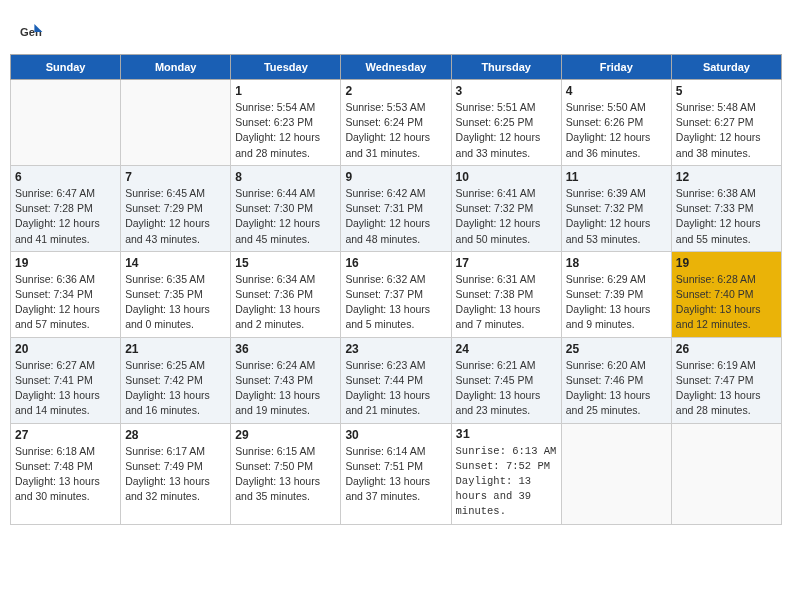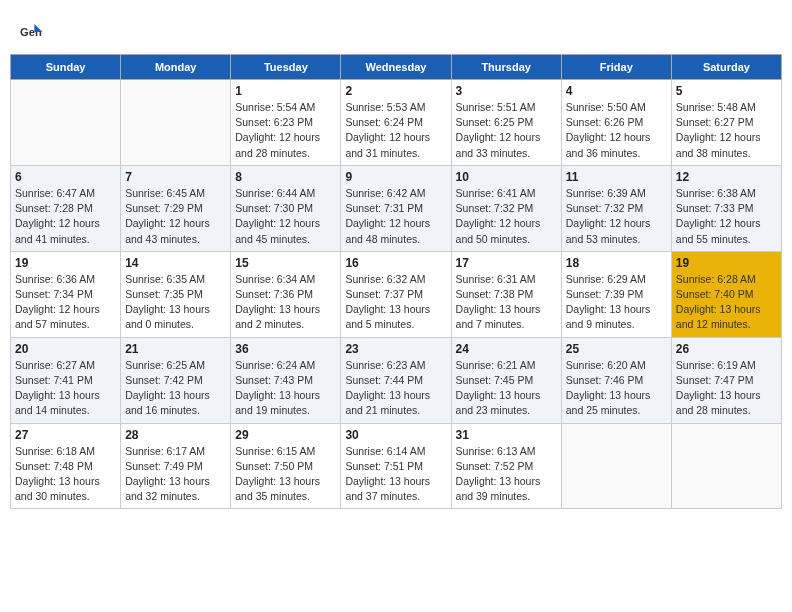--- a/index.html
+++ b/index.html
@@ -251,21 +251,21 @@
           <div class="day-info">Sunrise: 6:17 AM<br>Sunset: 7:49 PM<br>Daylight: 13 hours and 32 minutes.</div>
         </td>
         <td style="background: rgb(255, 255, 255); margin-top: 12px;">
           <span class="day-number">29</span>
           <div class="day-info">Sunrise: 6:15 AM<br>Sunset: 7:50 PM<br>Daylight: 13 hours and 35 minutes.</div>
         </td>
         <td style="background: rgb(255, 255, 255);">
           <span class="day-number">30</span>
           <div class="day-info">Sunrise: 6:14 AM<br>Sunset: 7:51 PM<br>Daylight: 13 hours and 37 minutes.</div>
         </td>
-        <td style="background: rgb(255, 255, 255);">
+        <td style="background: rgb(255, 255, 255); font-family: Liberation Mono, monospace;">
           <span class="day-number">31</span>
           <div class="day-info">Sunrise: 6:13 AM<br>Sunset: 7:52 PM<br>Daylight: 13 hours and 39 minutes.</div>
         </td>
         <td class="empty-cell"></td>
         <td class="empty-cell"></td>
       </tr>
     </tbody>
 </table>
 
 </body></html>

